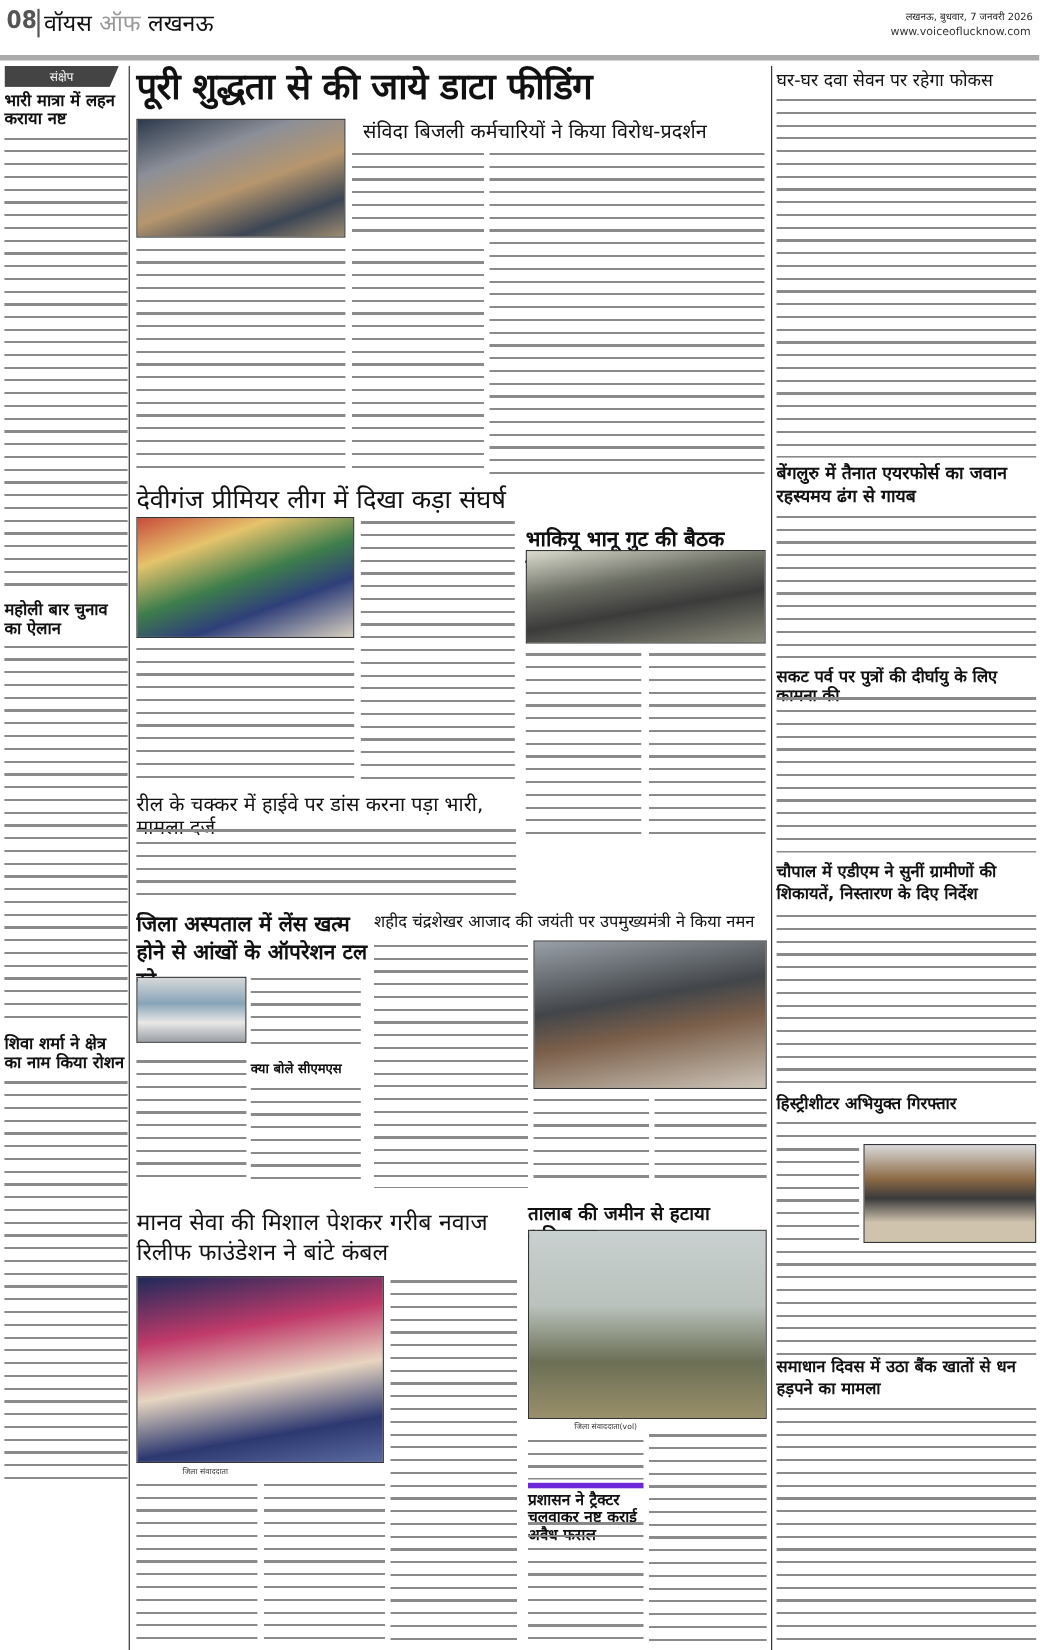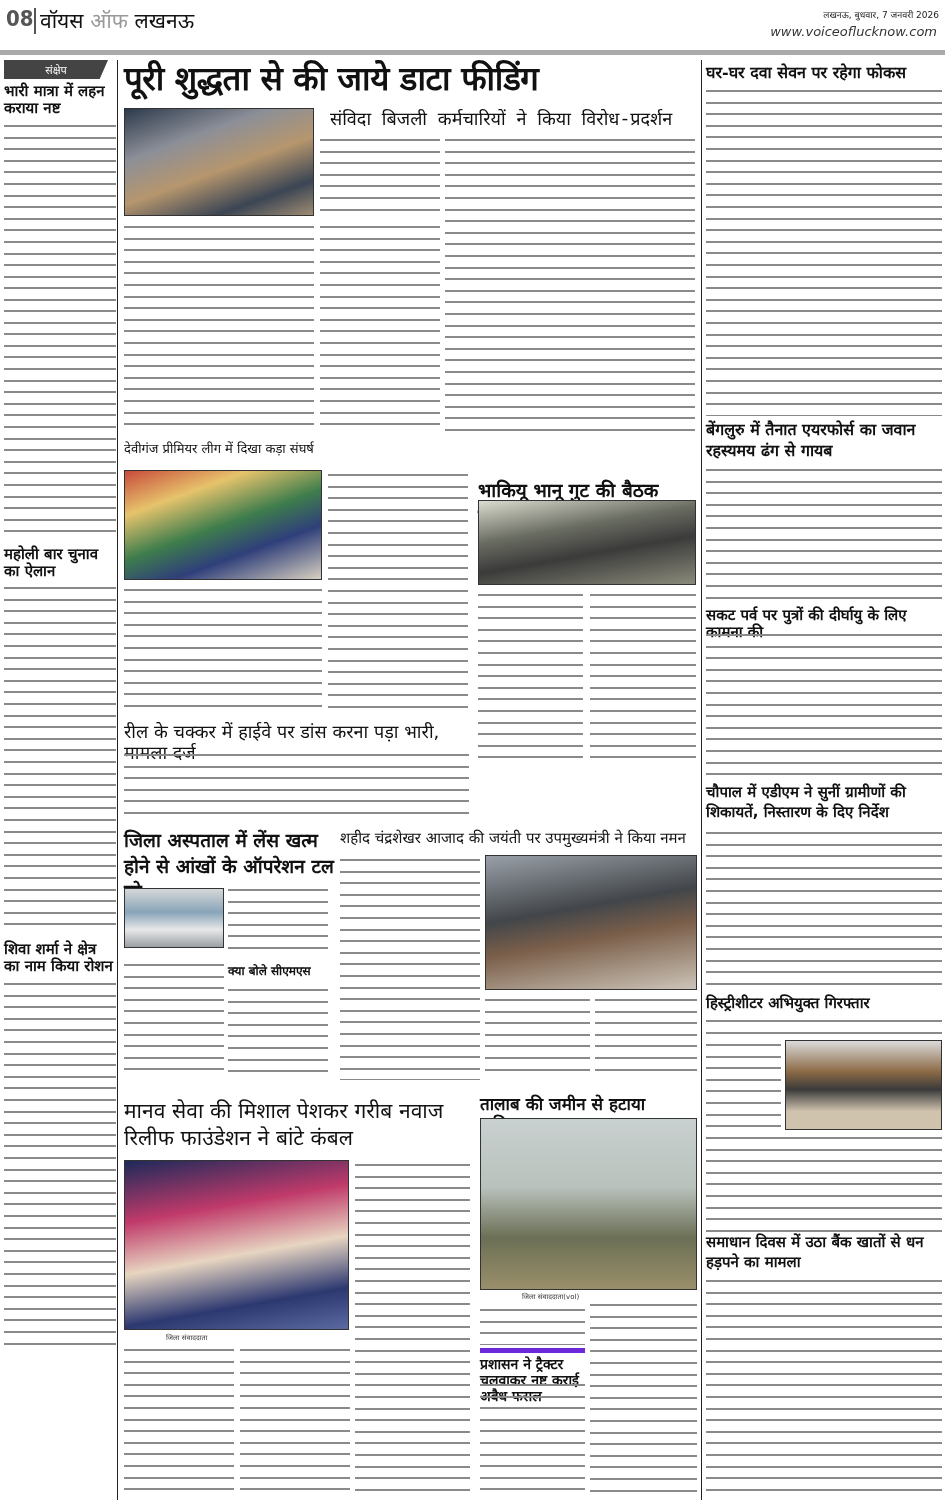--- a/index.html
+++ b/index.html
@@ -6,21 +6,21 @@
   html, body { width: 945px; height: 1500px; background: #fff; overflow: hidden; }
   body { font-family: "DejaVu Sans", sans-serif; color: #111; position: relative; }
   .abs { position: absolute; }
   .masthead { left: 0; top: 0; width: 945px; height: 48px; }
   .mh-num { left: 6px; top: 6px; font-size: 22px; font-weight: bold; color: #555; font-family: "DejaVu Sans Condensed","DejaVu Sans",sans-serif; }
   .mh-bar { left: 34px; top: 8px; width: 2px; height: 26px; background: #555; }
   .mh-name { left: 40px; top: 6px; font-size: 21px; font-weight: normal; }
   .mh-name .a { color: #111; } .mh-name .b { color: #999; } 
   .mh-section { left: 310px; top: 4px; font-size: 24px; font-weight: bold; letter-spacing: -0.5px; }
   .mh-date { right: 6px; top: 8px; font-size: 9px; color: #222; }
-  .mh-web { right: 8px; top: 24px; font-size: 13px; color: #333; font-style: italic; }
+  .mh-web { right: 8px; top: 24px; font-size: 10px; color: #333; }
   .mh-rule { left: 0; top: 50px; width: 945px; height: 5px; background: #aaa; }
   .vline { background: #222; width: 1px; }
   .col-left { left: 4px; top: 60px; width: 112px; }
   .tag { background: #444; color: #fff; font-size: 11px; text-align: center; padding: 2px 0; width: 104px; clip-path: polygon(0 0,100% 0,92% 100%,0 100%); }
   .hl { font-weight: bold; line-height: 1.15; }
   .hl-l { font-size: 15px; margin: 4px 0 3px; }
   .body-text { font-size: 7.2px; line-height: 11.6px; color: #222; text-align: justify; overflow: hidden; }
   .gray-lines { background-image: repeating-linear-gradient(to bottom, transparent 0, transparent 4px, #8a8a8a 4px, #8a8a8a 6px, transparent 6px, transparent 11.6px); }
   .photo { background: linear-gradient(135deg,#7a7c88,#c8b49a 40%,#4b5868 70%,#9aa3ab); border: 1px solid #333; }
   .photo-meet { background: linear-gradient(160deg,#2d3a4c,#8c8f98 30%,#b6966d 55%,#3b4554 80%,#9e8c72); }
@@ -65,25 +65,25 @@
 
   <div class="hl hl-l" style="margin-top:8px">शिवा शर्मा ने क्षेत्र का नाम किया रोशन</div>
   <div class="body-text gray-lines" style="height:370px;"><span style="color:transparent">सिधौली (सीतापुर)। कस्बे के मोहल्ला निवासी शिवा शर्मा ने एक बार फिर क्षेत्र का नाम रोशन किया है।</span></div>
 </div>
 
 <div class="abs hl" style="left:124px;top:60px;font-size:33px;width:570px;letter-spacing:-0.5px;">पूरी शुद्धता से की जाये डाटा फीडिंग</div>
 <div class="abs photo photo-meet" style="left:124px;top:108px;width:190px;height:108px;"></div>
 <div class="abs body-text gray-lines" style="left:124px;top:222px;width:190px;height:210px;"><span style="color:transparent">सीतापुर। जिलाधिकारी डॉ. राजागणपति आर. की अध्यक्षता में सोमवार को कलेक्ट्रेट सभागार में जिला स्वास्थ्य समिति (शासी निकाय) की बैठक सम्पन्न हुई। ... सुनिश्चित की जाये। उन्होंने गैर पंजीकृत चिकित्सालयों...</span></div>
 <div class="abs body-text gray-lines" style="left:320px;top:222px;width:120px;height:210px;"></div>
 
-<div class="abs hl" style="left:330px;top:110px;font-size:18px;font-weight:normal;width:370px;font-family:Liberation Mono, monospace;">संविदा बिजली कर्मचारियों ने किया विरोध-प्रदर्शन</div>
+<div class="abs hl" style="left:330px;top:110px;font-size:18px;font-weight:normal;width:370px;">संविदा बिजली कर्मचारियों ने किया विरोध-प्रदर्शन</div>
 <div class="abs body-text gray-lines" style="left:445px;top:135px;width:250px;height:300px;"><span style="color:transparent">सण्डा (सीतापुर)। उत्तर प्रदेश पावर कारपोरेशन प्रबन्धन द्वारा संविदा कर्मचारियों की छंटनी के विरोध में... कर्मचारियों के रिक्त स्थानों पर नियुक्ति किया जाना।</span></div>
 <div class="abs body-text gray-lines" style="left:320px;top:135px;width:120px;height:80px;"></div>
 
-<div class="abs hl" style="left:124px;top:442px;font-size:13px;font-weight:normal;width:350px;">देवीगंज प्रीमियर लीग में दिखा कड़ा संघर्ष</div>
+<div class="abs hl" style="left:124px;top:442px;font-size:23px;font-weight:normal;width:350px;">देवीगंज प्रीमियर लीग में दिखा कड़ा संघर्ष</div>
 <div class="abs photo photo-sport" style="left:124px;top:470px;width:198px;height:110px;"></div>
 <div class="abs body-text gray-lines" style="left:124px;top:585px;width:198px;height:130px;"><span style="color:transparent">फतेहपुर। देवीगंज प्रीमियर लीग (डीपीएल) सीजन-4 के तीसरे दिन रोमांचक मुकाबलों ने दर्शकों को खूब उत्साहित किया। ... की। जवाब में शुभम इलेवन 10 ओवर में 87/ऑल आउट रह गई।</span></div>
 <div class="abs body-text gray-lines" style="left:328px;top:470px;width:140px;height:245px;"></div>
 
 <div class="abs hl" style="left:478px;top:442px;font-size:19px;width:220px;line-height:1.35;margin-top:36px;">भाकियू भानू गुट की बैठक संपन्न, कई मुद्दों पर चर्चा हुई</div>
 <div class="abs photo photo-group" style="left:478px;top:500px;width:218px;height:85px;"></div>
 <div class="abs body-text gray-lines" style="left:478px;top:590px;width:105px;height:170px;"><span style="color:transparent">पटना, उन्नाव। भारतीय किसान यूनियन भानू गुट की बैठक... समस्याएं समाप्त होंगी।</span></div>
 <div class="abs body-text gray-lines" style="left:590px;top:590px;width:106px;height:170px;"></div>
 
 <div class="abs hl" style="left:124px;top:722px;font-size:18px;font-weight:normal;width:350px;">रील के चक्कर में हाईवे पर डांस करना पड़ा भारी, मामला दर्ज</div>
@@ -110,21 +110,21 @@
 <div class="abs body-text gray-lines" style="left:355px;top:1160px;width:115px;height:335px;"></div>
 
 <div class="abs hl" style="left:480px;top:1095px;font-size:17px;width:215px;">तालाब की जमीन से हटाया अतिक्रमण</div>
 <div class="abs photo photo-field" style="left:480px;top:1118px;width:217px;height:172px;"></div>
 <div class="abs cap" style="left:480px;top:1292px;">जिला संवाददाता(vol)</div>
 <div class="abs body-text gray-lines" style="left:480px;top:1305px;width:105px;height:40px;"><span style="color:transparent">सिधौली (सीतापुर)। सिधौली क्षेत्र के झखरांवा गांव में तालाब की सरकारी भूमि पर अवैध कब्जा कर</span></div>
 <div class="abs hl" style="left:480px;top:1348px;font-size:14px;width:105px;border-top:5px solid #6d28d9;padding-top:3px;">प्रशासन ने ट्रैक्टर चलवाकर नष्ट कराई अवैध फसल</div>
 <div class="abs body-text gray-lines" style="left:480px;top:1380px;width:105px;height:115px;"></div>
 <div class="abs body-text gray-lines" style="left:590px;top:1300px;width:107px;height:195px;"></div>
 
-<div class="abs hl" style="left:706px;top:64px;font-size:16px;font-weight:bold;width:236px;">घर-घर दवा सेवन पर रहेगा फोकस</div>
+<div class="abs hl" style="left:706px;top:64px;font-size:16px;font-weight:normal;width:236px;">घर-घर दवा सेवन पर रहेगा फोकस</div>
 <div class="abs body-text gray-lines" style="left:706px;top:86px;width:236px;height:330px;"><span style="color:transparent">फतेहपुर। फाइलेरिया उन्मूलन अभियान को सफल बनाने के लिए जिलाधिकारी ने दिए सख्त निर्देश, बहुआ ब्लॉक से शुरू होगी ट्रिपल ड्रग थैरेपीफतेहपुर। राष्ट्रीय वेक्टर जनित रोग नियंत्रण कार्यक्रम के अंतर्गत फाइलेरिया उन्मूलन अभियान मास उन्मूलन कार्यक्रम- ट्रिपल ड्रग थैरेपी को जनपद स्तर पर प्रभावी बनाने के उद्देश्य से जिलाधिकारी श्री रविंद्र सिंह की अध्यक्षता में कलेक्ट्रेट के महात्मा गांधी सभागार में डिस्ट्रिक्ट ओटीटी आउटरीचट्रेनिंग एंड सपोर्टिव सुपरविजन कार्यशाला का आयोजन किया गया। ... अधिकारी-कर्मचारी एवं संबंधित विभागों के प्रतिनिधि उपस्थित रहे।</span></div>
 
 <div class="abs hl" style="left:706px;top:420px;font-size:16px;width:236px;line-height:1.3;">बेंगलुरु में तैनात एयरफोर्स का जवान रहस्यमय ढंग से गायब</div>
 <div class="abs body-text gray-lines" style="left:706px;top:465px;width:236px;height:135px;"><span style="color:transparent">उन्नाव। बेंगलुरु में तैनात उन्नाव निवासी एयरफोर्स जवान शशांक दीक्षित रहस्यमय परिस्थितियों में लापता हो गए हैं, जिससे परिवार के साथ-साथ वायुसेना विभाग में भी हड़कंप मच गया है। परिजनों के अनुसार शशांक घर से दूध लेने के लिए निकले थे और उन्होंने अपनी मां से शाम 4:38 बजे फोन पर अंतिम बार बात की थी, जिसमें लौटकर दोबारा संपर्क करने की बात कही थी, लेकिन इसके बाद उनका मोबाइल फोन स्विच ऑफ हो गया। ... के अचानक लापता होने की सूचना से परिवार बेहद चिंतित है, वहीं वायुसेना व स्थानीय पुलिस मामले की गंभीरता से जांच में जुटी हुई है। वह फतेहपुर चैरासी क्षेत्र के राजेपुर गांव निवासी बताए जा रहे है।</span></div>
 
 <div class="abs hl" style="left:706px;top:607px;font-size:15px;width:236px;">सकट पर्व पर पुत्रों की दीर्घायु के लिए कामना की</div>
 <div class="abs body-text gray-lines" style="left:706px;top:630px;width:236px;height:145px;"><span style="color:transparent">फतेहपुर चौरासी, उन्नाव। क्षेत्र में मंगलवार सकट का पर्व धूमधाम से मनाया गया। माताओं ने अपने पुत्रों की दीर्घायु के लिए व्रत रख कर उनकी समृद्धि एवं दीर्घ ... कृपा सदैव बनी रहे इस लिए बकरे का सिर कटवाया जाता है।</span></div>
 
 <div class="abs hl" style="left:706px;top:782px;font-size:15px;width:236px;line-height:1.35;">चौपाल में एडीएम ने सुनीं ग्रामीणों की शिकायतें, निस्तारण के दिए निर्देश</div>
 <div class="abs body-text gray-lines" style="left:706px;top:828px;width:236px;height:165px;"><span style="color:transparent">पुरवा, उन्नाव (वीओएल)। क्षेत्र के ग्राम पंचायत अटवा में सोमवार को शीतकालीन भ्रमण कार्यक्रम के तहत चौपाल का आयोजन किया गया। चौपाल में पहुंचे एडीएम वित्त एवं राजस्व सुशील गोंड ने ग्रामीणों की समस्याएं सुनी। आवास, पेंशन, शौचालय, फार्मर रजिस्ट्री, वरासत आदि की एक दर्जन शिकायतें सामने आईं। गांव की ऊषा देवी और रन्नो ने बताया कि उनका आवास कच्चा है और पात्र होने के बावजूद राशन कार्ड, आवास या अन्य योजनाओं का लाभ नहीं मिला। वहीं...</span></div>

